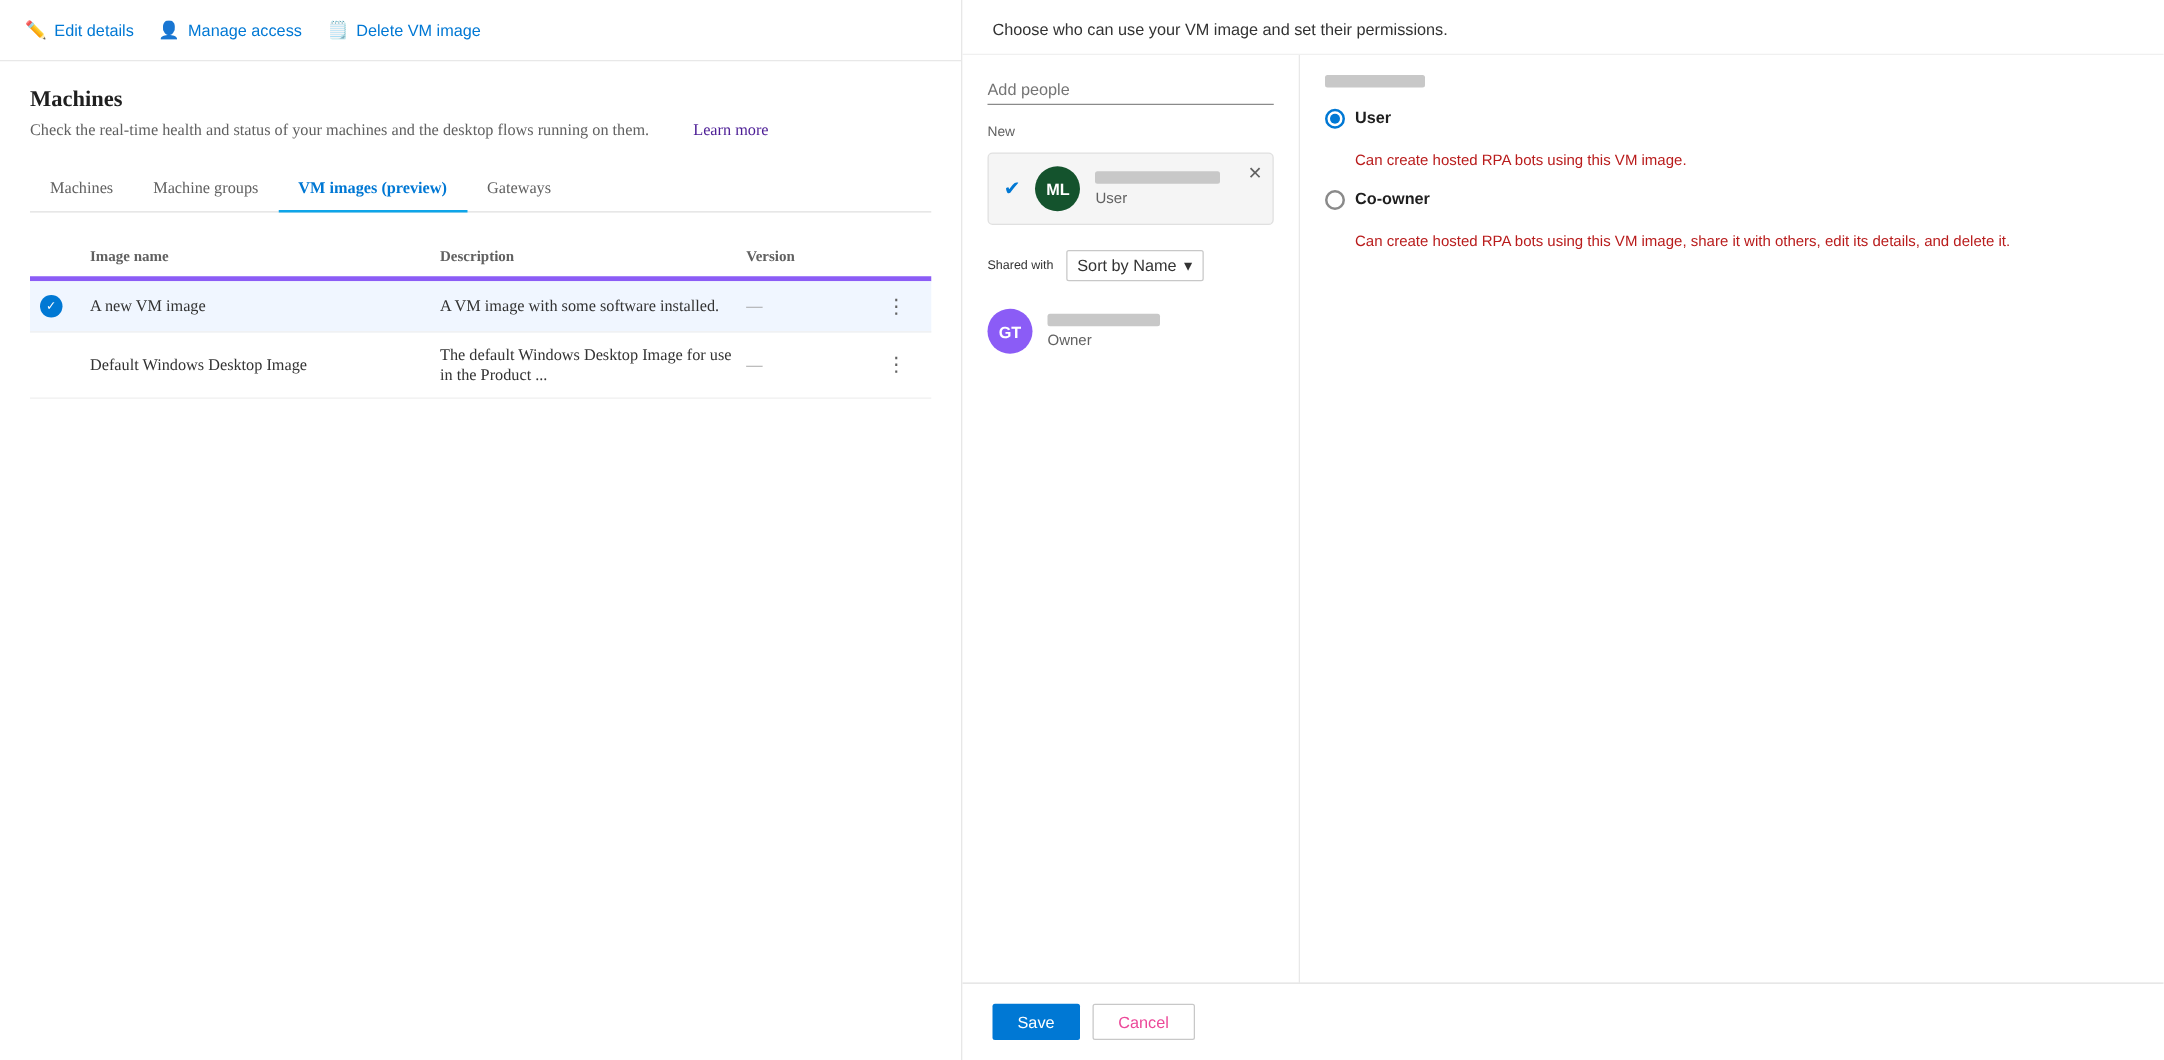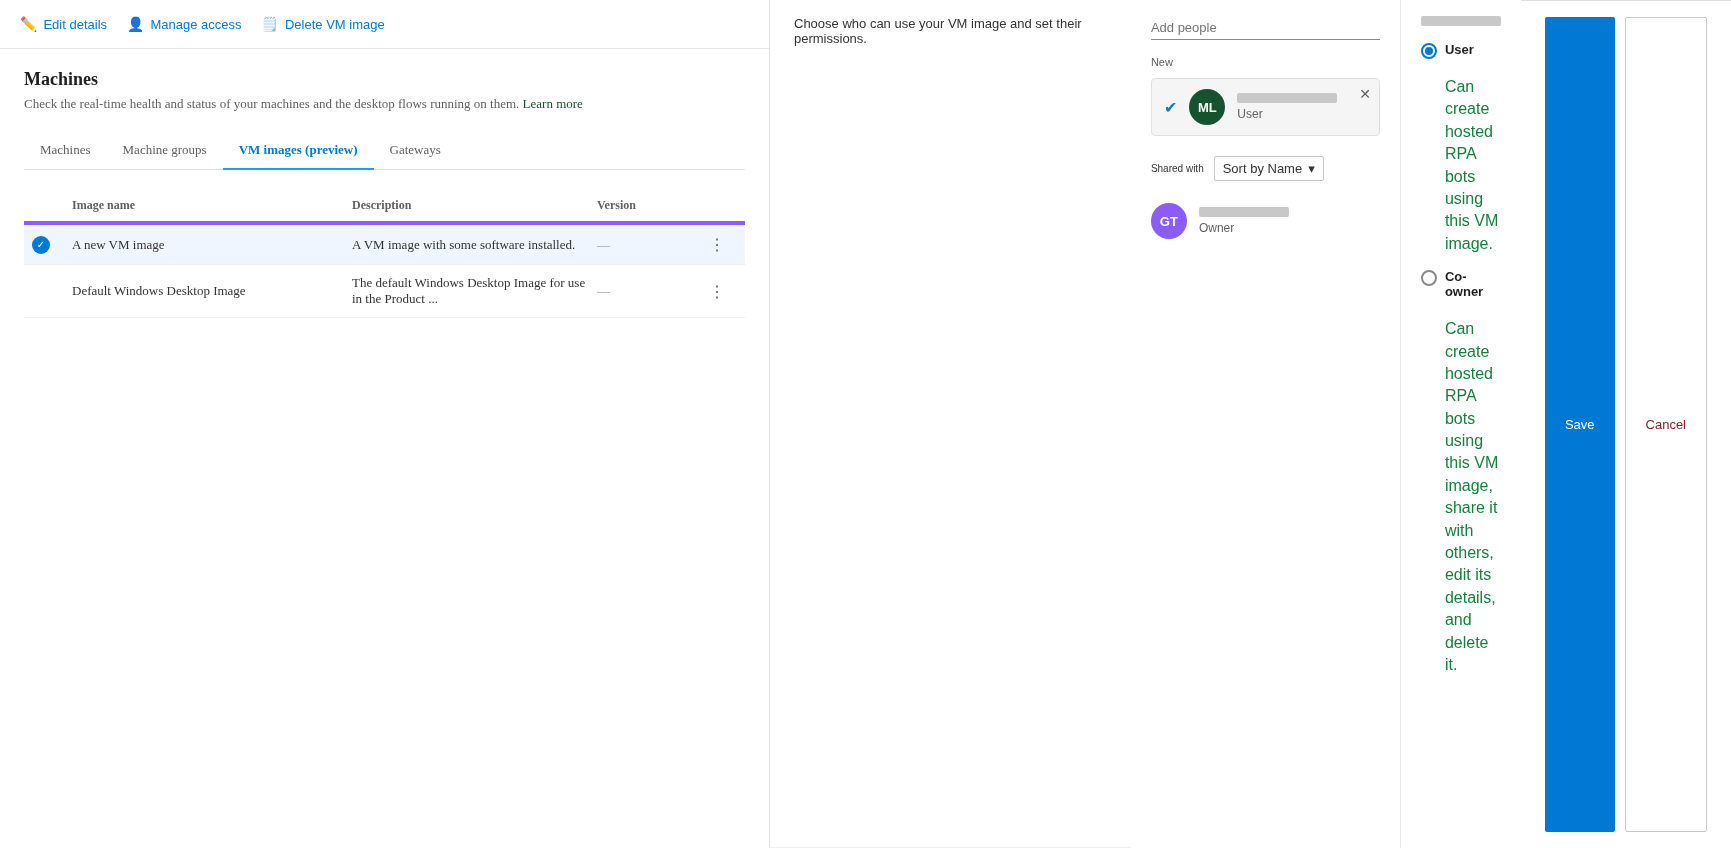--- a/index.html
+++ b/index.html
@@ -53,22 +53,23 @@
       margin-bottom: 6px;
     }
 
     .page-subtitle {
       font-size: 13px;
       color: #616161;
       margin-bottom: 20px;
     }
 
     .page-subtitle a {
-      color: #14532d;
+      color: #4c1d95;
       text-decoration: none;
+      margin-left: 32px;
     }
 
     .tabs {
       display: flex;
       gap: 0;
       border-bottom: 1px solid #e0e0e0;
       margin-bottom: 20px;
     }
 
     .tab {
@@ -130,21 +131,21 @@
       align-items: center;
       justify-content: center;
     }
 
     .dash { color: #999; }
 
     
     .right-panel {
       flex: 1;
       display: flex;
-      flex-direction: row;
+      flex-direction: column;
       background: #fff;
     }
 
     .panel-header-text {
       padding: 16px 24px 12px;
       font-size: 13px;
       color: #333;
       border-bottom: 1px solid #f0f0f0;
     }
 
@@ -325,22 +326,22 @@
     }
 
     .radio-label-group {}
     .radio-label {
       font-size: 13px;
       font-weight: 600;
       color: #1f1f1f;
       margin-bottom: 2px;
     }
     .radio-desc {
-      font-size: 16px;
-      color: #15803d;
+      font-size: 12px;
+      color: #b91c1c;
       line-height: 1.4;
       margin-top: 19px;
     }
 
     
     .panel-footer {
       padding: 16px 24px;
       border-top: 1px solid #e0e0e0;
       display: flex;
       gap: 10px;
@@ -351,21 +352,21 @@
       color: #fff;
       border: none;
       padding: 6px 20px;
       font-size: 13px;
       cursor: pointer;
       border-radius: 2px;
     }
 
     .btn-cancel {
       background: #fff;
-      color: #7f1d1d;
+      color: #ec4899;
       border: 1px solid #c8c8c8;
       padding: 6px 20px;
       font-size: 13px;
       cursor: pointer;
       border-radius: 2px;
     }
   </style>
 </head>
 <body>
 

